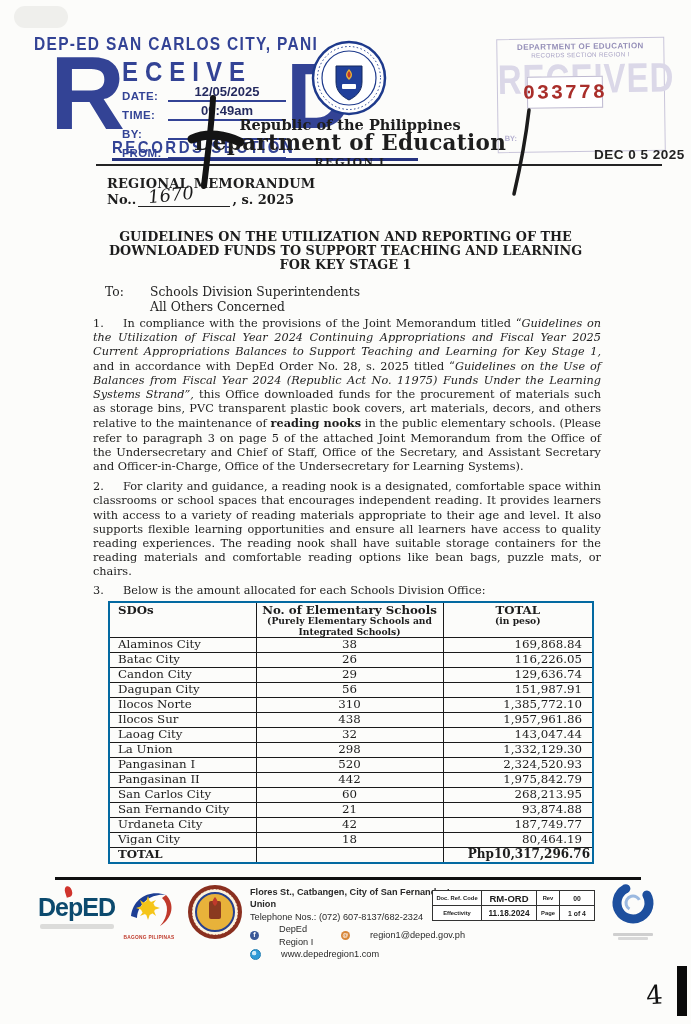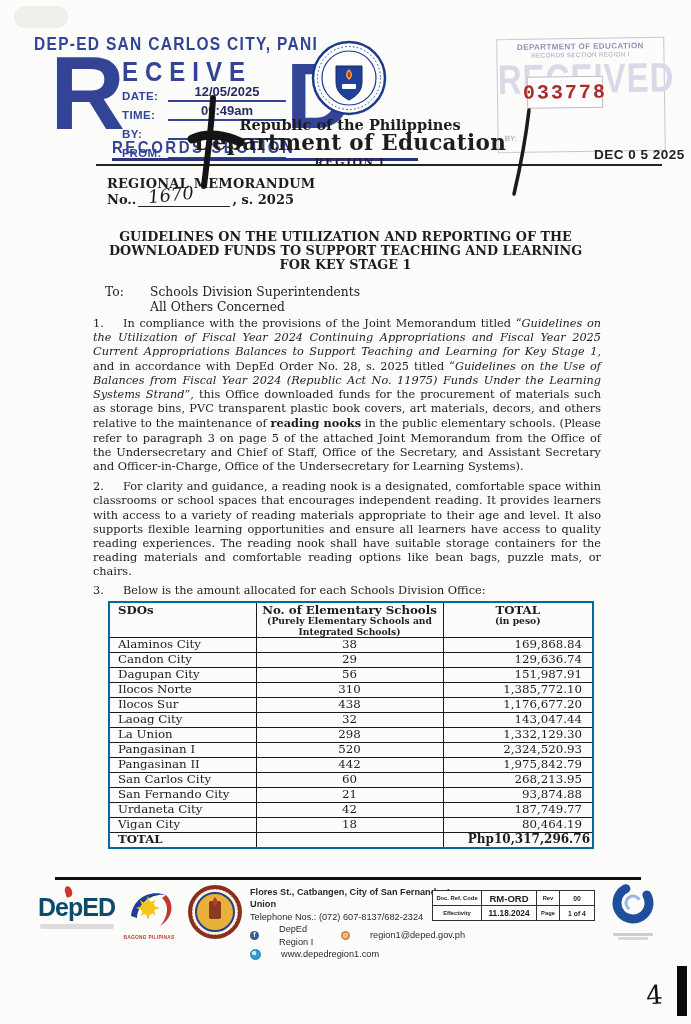--- a/index.html
+++ b/index.html
@@ -222,38 +222,43 @@
           <th><span>TOTAL</span><span class="sub">(in peso)</span></th>
         </tr>
       </thead>
       <tbody>
         <tr>
             <td class="name">Alaminos City</td>
             <td class="cnt">38</td>
             <td class="amt">169,868.84</td>
           </tr>
         <tr>
+            <td class="name">Batac City</td>
+            <td class="cnt">26</td>
+            <td class="amt">116,226.05</td>
+          </tr>
+        <tr>
             <td class="name">Candon City</td>
             <td class="cnt">29</td>
             <td class="amt">129,636.74</td>
           </tr>
         <tr>
             <td class="name">Dagupan City</td>
             <td class="cnt">56</td>
             <td class="amt">151,987.91</td>
           </tr>
         <tr>
             <td class="name">Ilocos Norte</td>
             <td class="cnt">310</td>
             <td class="amt">1,385,772.10</td>
           </tr>
         <tr>
             <td class="name">Ilocos Sur</td>
             <td class="cnt">438</td>
-            <td class="amt">1,176,677.20</td>
+            <td class="amt">1,957,961.86</td>
           </tr>
         <tr>
             <td class="name">Laoag City</td>
             <td class="cnt">32</td>
             <td class="amt">143,047.44</td>
           </tr>
         <tr>
             <td class="name">La Union</td>
             <td class="cnt">298</td>
             <td class="amt">1,332,129.30</td>

